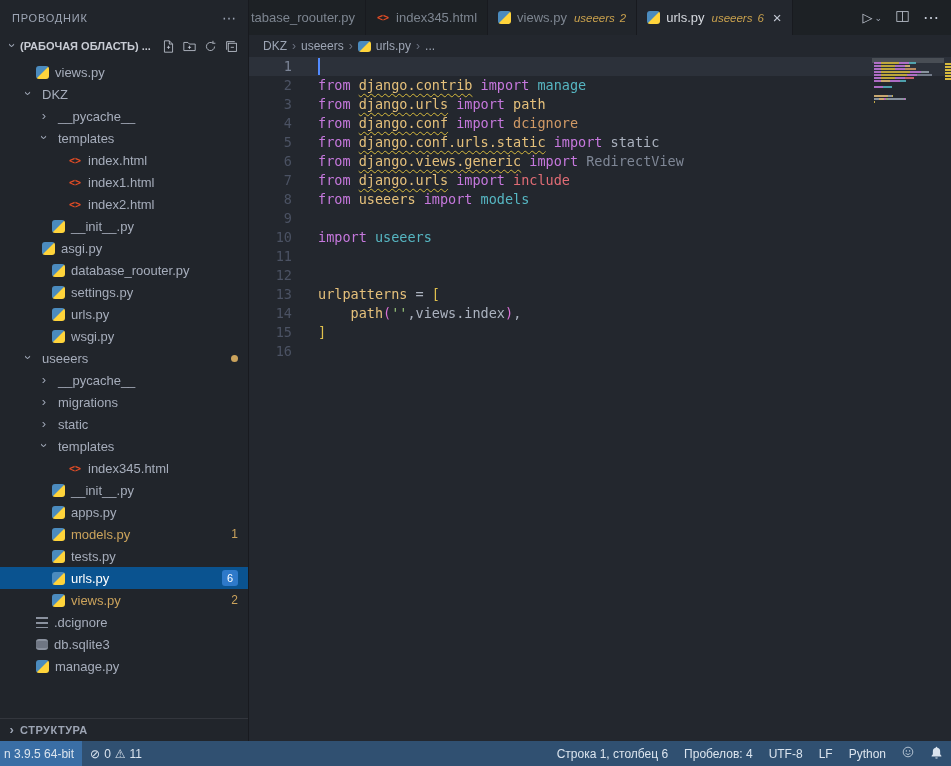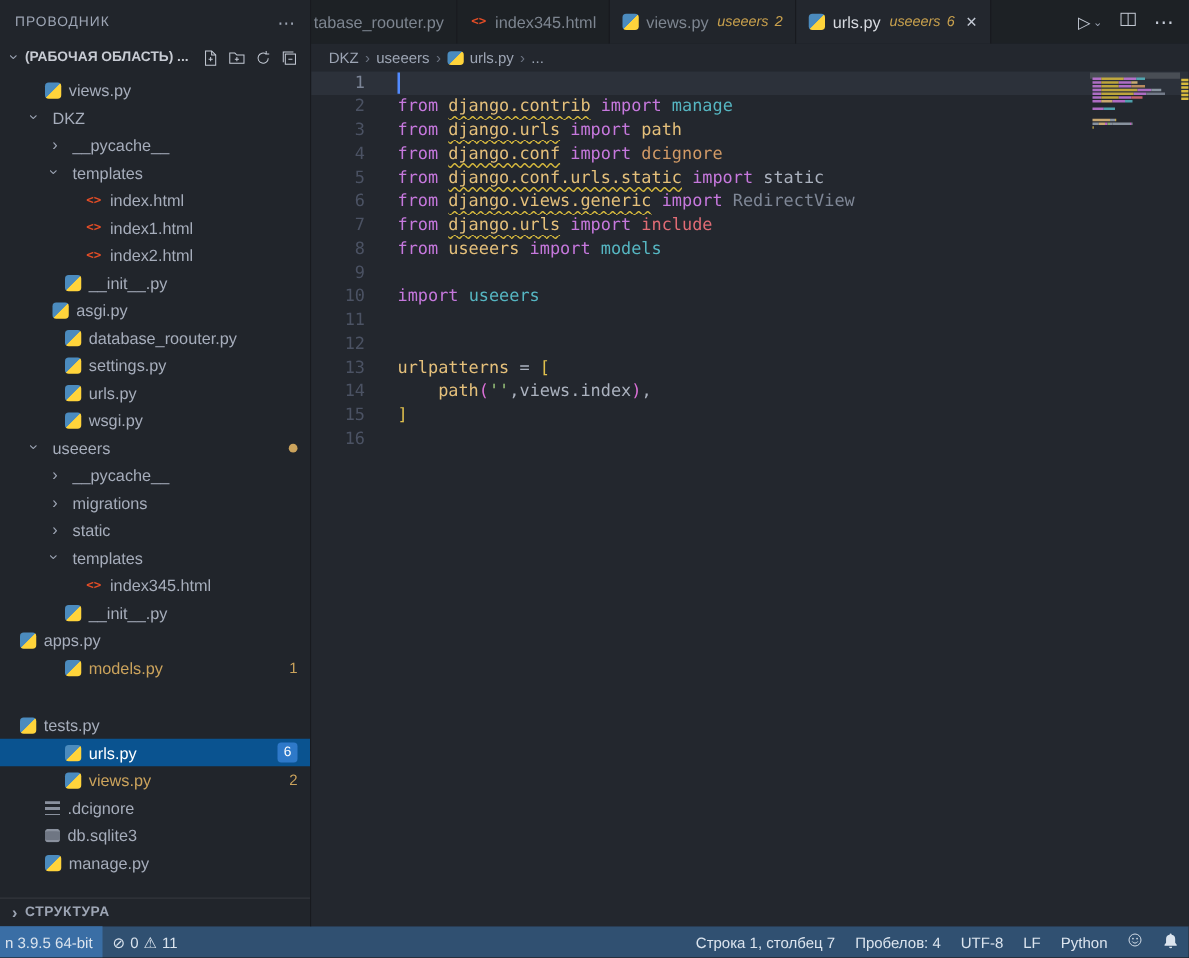--- a/index.html
+++ b/index.html
@@ -219,32 +219,32 @@
         <div class="trow" style="padding-left: 52px;">
           <span class="chev-sp"></span>
           <span class="icon-html">&lt;&gt;</span>
           <span class="tlabel">index345.html</span>
         </div>
         <div class="trow" style="padding-left: 36px;">
           <span class="chev-sp"></span>
           <span class="icon-py"></span>
           <span class="tlabel">__init__.py</span>
         </div>
-        <div class="trow" style="">
+        <div class="trow" style="padding-left: 36px;">
           <span class="chev-sp"></span>
           <span class="icon-py"></span>
           <span class="tlabel">apps.py</span>
         </div>
         <div class="trow warn" style="padding-left: 36px;">
           <span class="chev-sp"></span>
           <span class="icon-py"></span>
           <span class="tlabel">models.py</span>
           <span class="badge">1</span>
         </div>
-        <div class="trow" style=" margin-top: 24px;">
+        <div class="trow" style="padding-left: 36px;">
           <span class="chev-sp"></span>
           <span class="icon-py"></span>
           <span class="tlabel">tests.py</span>
         </div>
         <div class="trow sel" style="padding-left: 36px;">
           <span class="chev-sp"></span>
           <span class="icon-py"></span>
           <span class="tlabel">urls.py</span>
           <span class="badge badge-sel">6</span>
         </div>
@@ -480,21 +480,21 @@
     <span>n 3.9.5 64-bit</span>
   </div>
   <div class="st-item">
     <span class="st-ico">⊘</span>
     <span>0</span>
     <span class="st-ico">⚠</span>
     <span>11</span>
   </div>
   <div class="st-right">
     <div class="st-item">
-        <span>Строка 1, столбец 7</span>
+        <span>Строка 1, столбец 6</span>
       </div>
     <div class="st-item">
         <span>Пробелов: 4</span>
       </div>
     <div class="st-item">
         <span>UTF-8</span>
       </div>
     <div class="st-item">
         <span>LF</span>
       </div>

